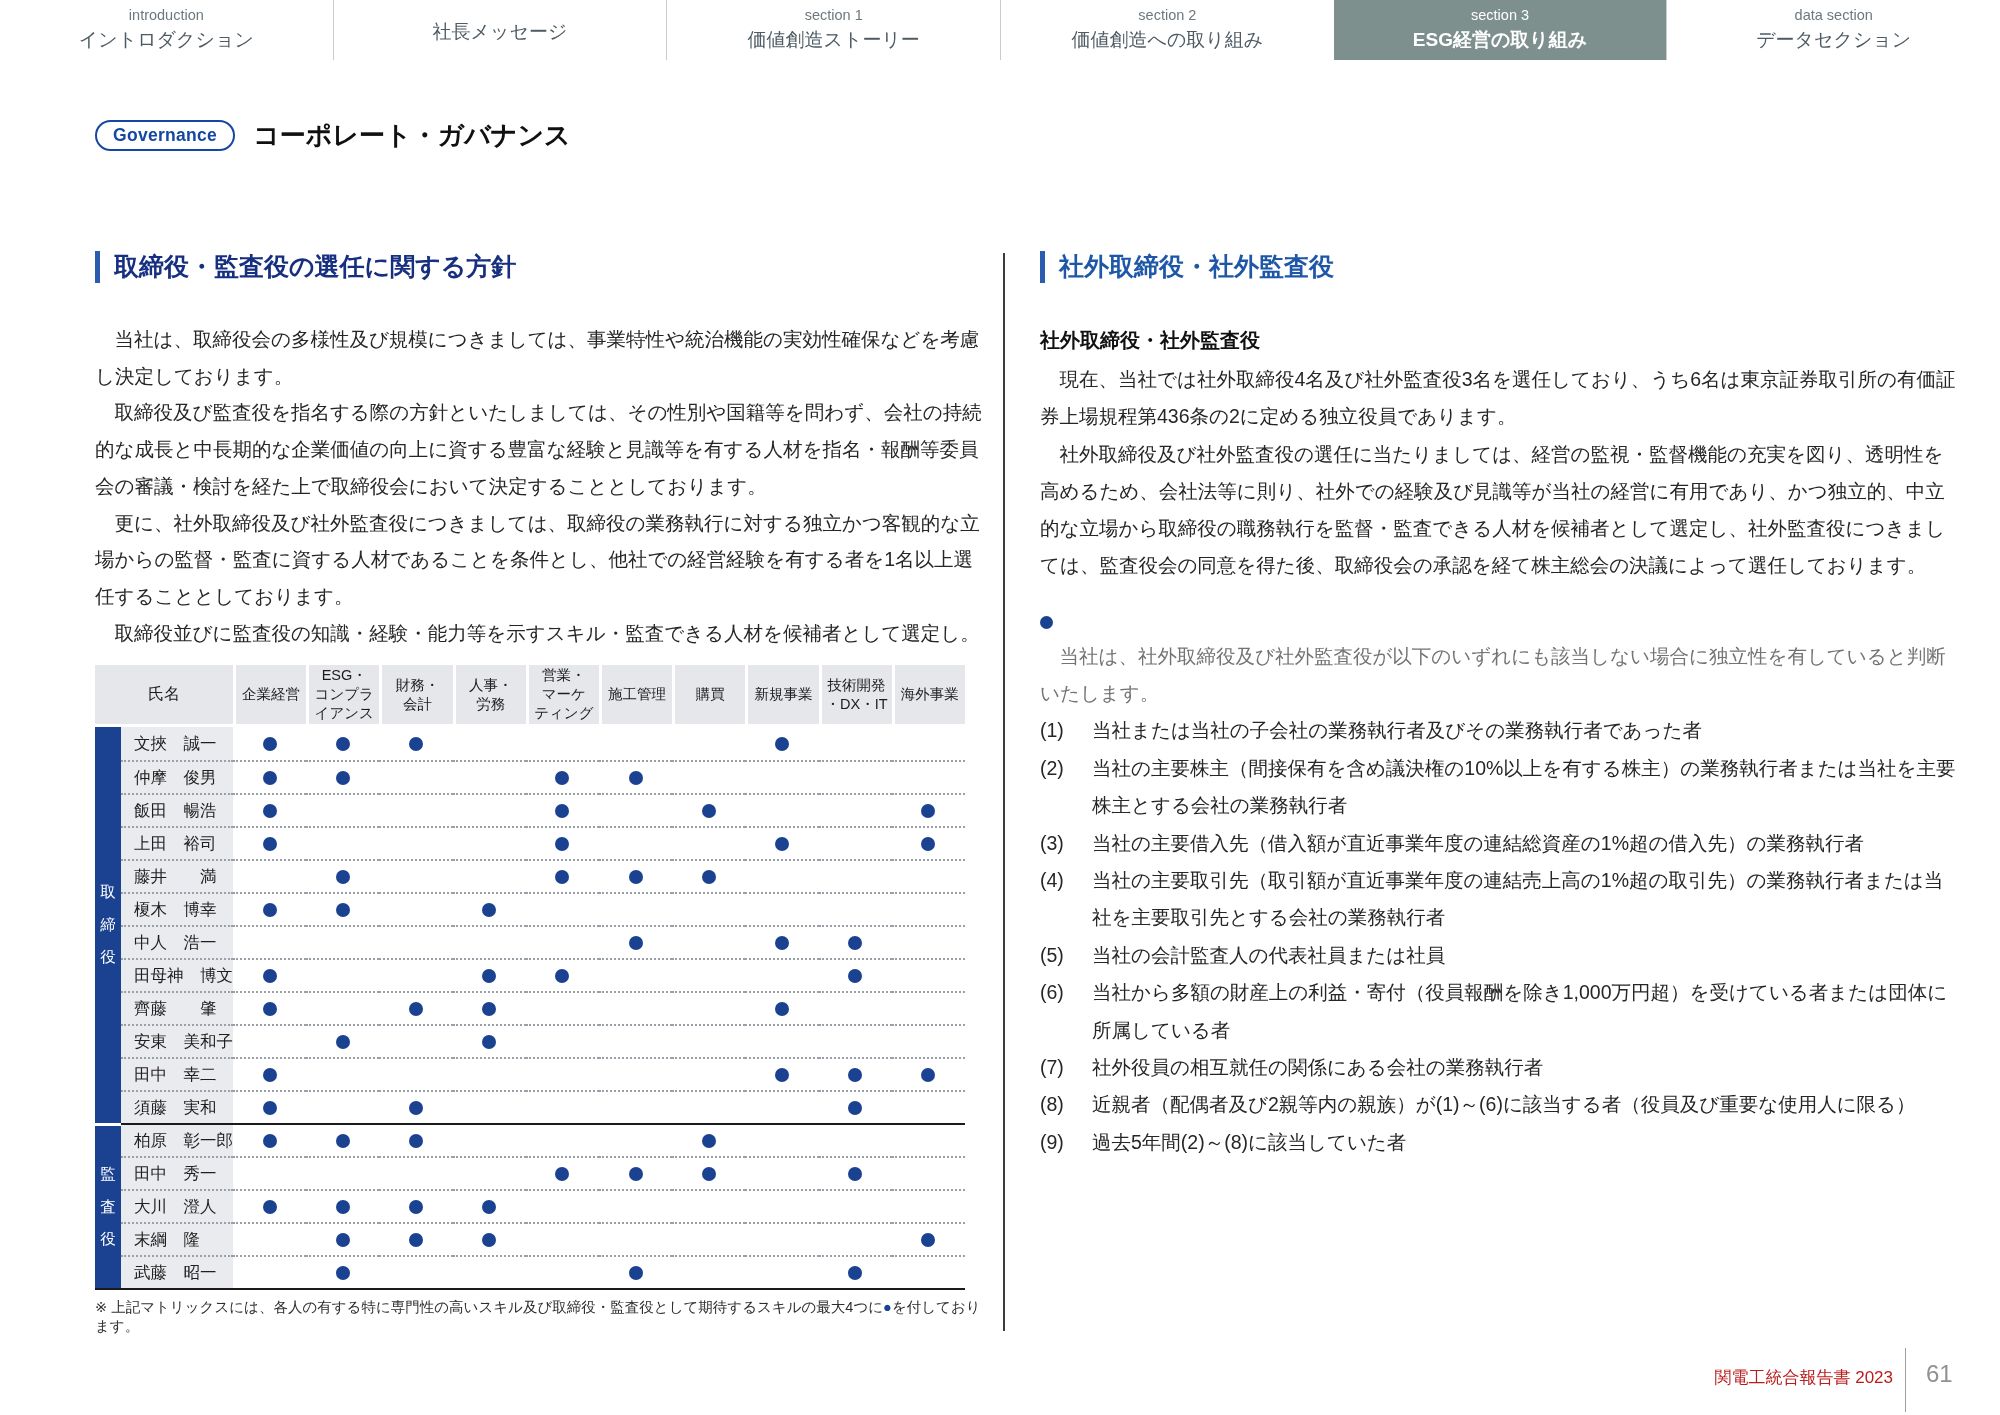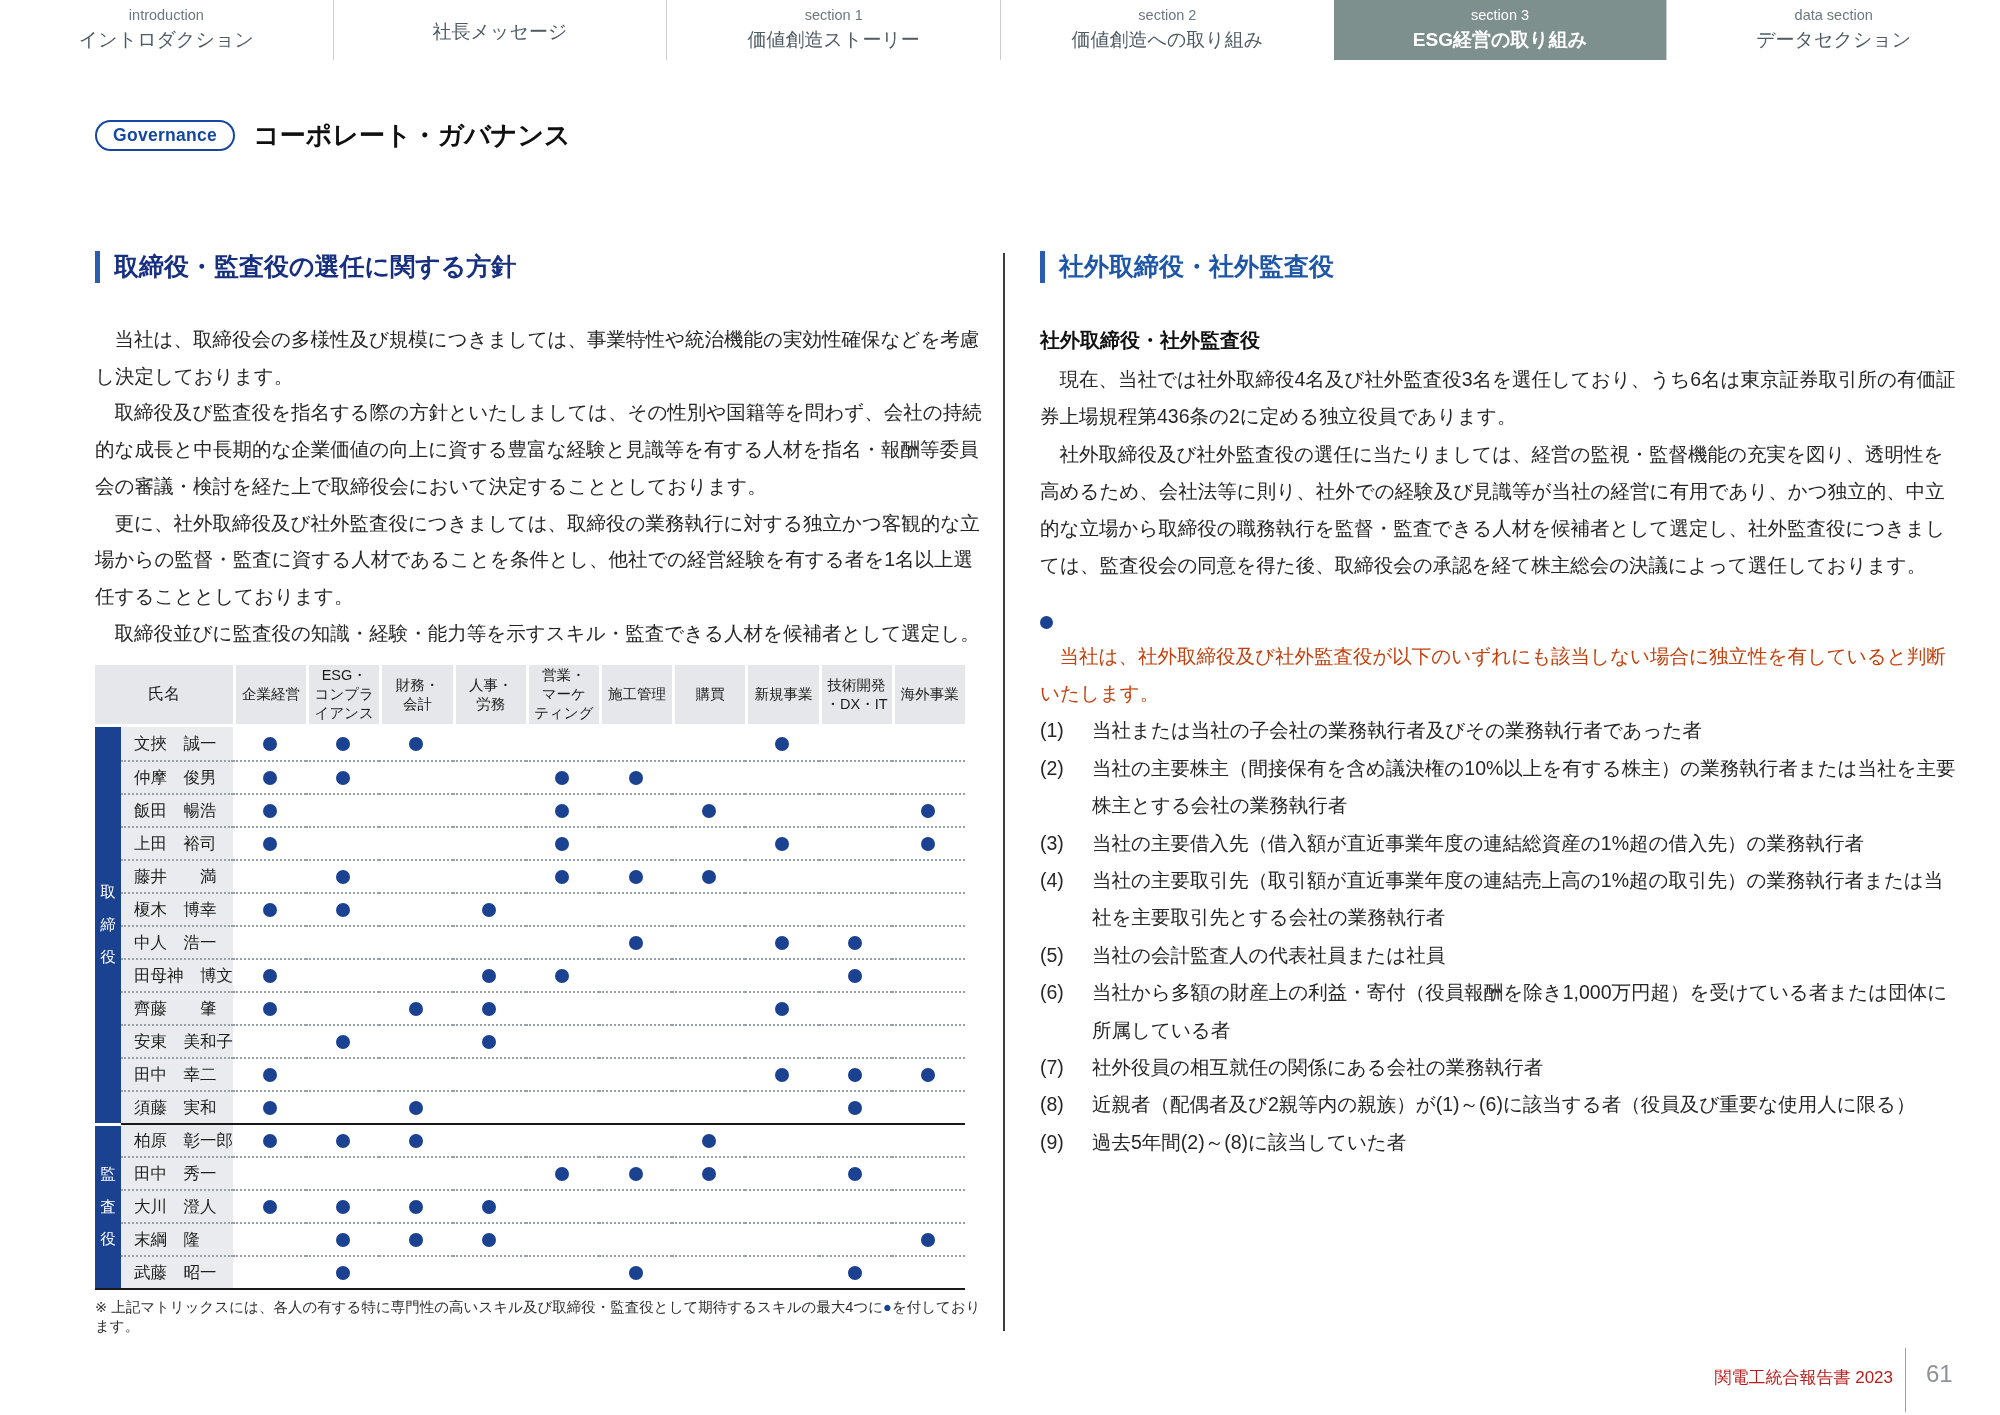--- a/index.html
+++ b/index.html
@@ -36,21 +36,21 @@
   .body-text p{margin:0;text-indent:1em;font-size:19.5px;color:#262626;}
   .col.left .body-text{margin-top:38px;}
   .col.left .body-text p{line-height:36.7px;}
   .col.right .body-text p{line-height:37.3px;}
 
   .sub-heading{font-size:20px;font-weight:800;color:#111;margin:44px 0 7px;}
 
   .crit-heading{display:flex;align-items:center;gap:12px;margin-top:31px;font-size:20px;
                 font-weight:800;color:#111;}
   .cdot{width:13px;height:13px;border-radius:50%;background:#1b4191;flex:0 0 13px;}
-  .crit-intro{margin:9px 0 0;text-indent:1em;font-size:19.5px;line-height:37.3px;color:#c2410c;}
+  .crit-intro{margin:9px 0 0;text-indent:1em;font-size:19.5px;line-height:37.3px;color:#737373;}
   .crit-list{margin:0;padding:0;}
   .crit-item{display:flex;font-size:19.5px;line-height:37.4px;color:#262626;}
   .crit-num{flex:0 0 52px;}
   .crit-text{flex:1 1 auto;}
 
   
   #matrix{position:absolute;top:415px;left:0;display:grid;
           grid-template-columns:26px 112px repeat(10,73.2px);
           grid-template-rows:62px repeat(17,33px);
           border-bottom:2px solid #1a1a1a;}

